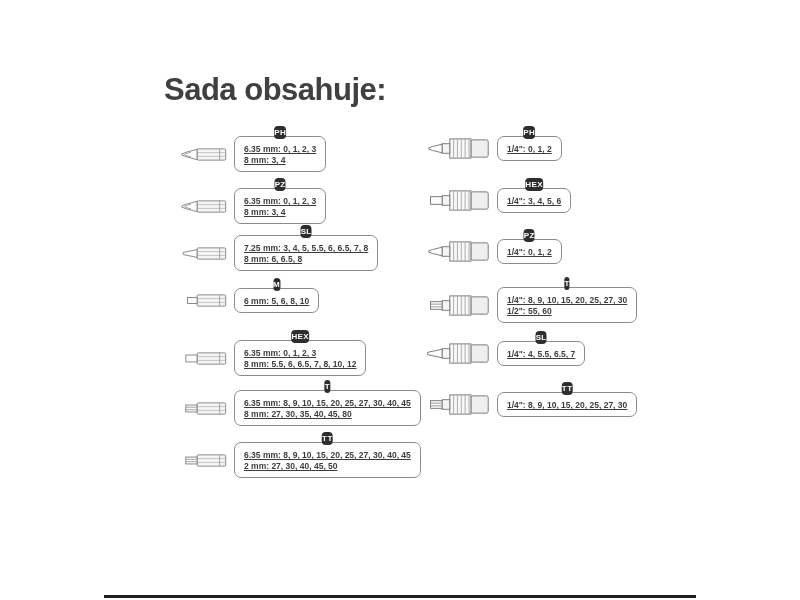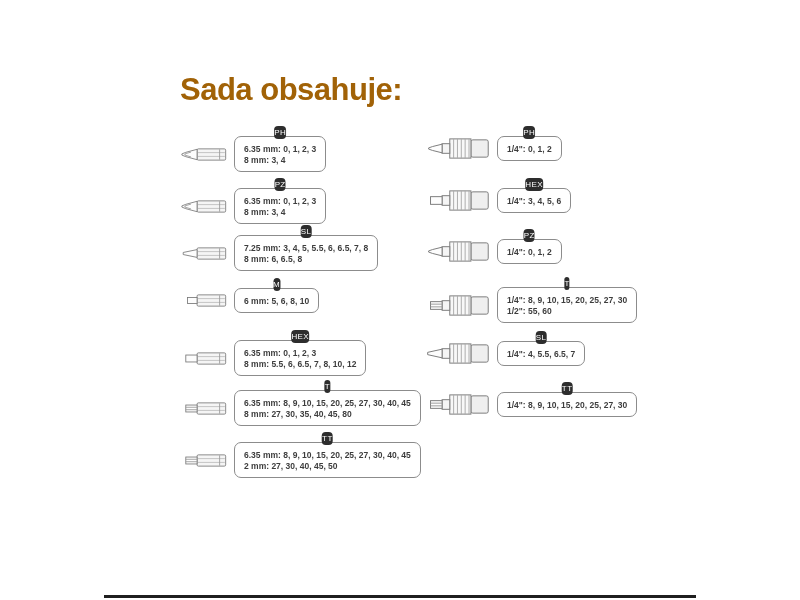--- a/index.html
+++ b/index.html
@@ -3,42 +3,42 @@
 <meta charset="utf-8">
 <style>
   html, body { margin:0; padding:0; }
   body {
     width:800px; height:600px; position:relative; overflow:hidden;
     background:#ffffff;
     font-family:"Liberation Sans", sans-serif;
   }
   .canvas { position:absolute; inset:0; }
   .title {
-    position:absolute; left:180px; top:72px; margin:0;
-    font-size:31px; font-weight:bold; color:#a16207; letter-spacing:-0.5px;
+    position:absolute; left:164px; top:72px; margin:0;
+    font-size:31px; font-weight:bold; color:#404040; letter-spacing:-0.5px;
     white-space:nowrap;
   }
   .item { position:absolute; display:flex; align-items:center; }
   .icon-wrap { display:flex; align-items:center; justify-content:flex-start; flex:0 0 auto; }
   .icon-wrap.w-left  { width:52px; margin-right:4px; }
   .icon-wrap.w-right { width:73px; margin-right:4px; }
   .sizebox {
     position:relative; background:#ffffff;
     border:1.5px solid #8c8c8c; border-radius:7px;
     padding:7px 9px 5px 9px;
   }
   .badge {
     position:absolute; top:-11px; left:50%; transform:translateX(-50%);
     background:#2d2d2d; color:#ffffff;
-    font-size:8px; font-weight:normal; line-height:9px; letter-spacing:0.4px;
+    font-size:8px; font-weight:bold; line-height:9px; letter-spacing:0.4px;
     padding:2px 0; border-radius:4px; white-space:nowrap;
   }
   .line {
     font-size:8.5px; font-weight:bold; color:#3d3d3d;
-    line-height:11px; white-space:nowrap;
+    line-height:11px; white-space:nowrap;text-decoration:underline;
   }
   .bottom-line {
     position:absolute; left:104px; top:595px; width:592px; height:3px;
     background:#1f1f1f;
   }
   svg.bit { display:block; }
 </style>
 </head>
 <body>
 

